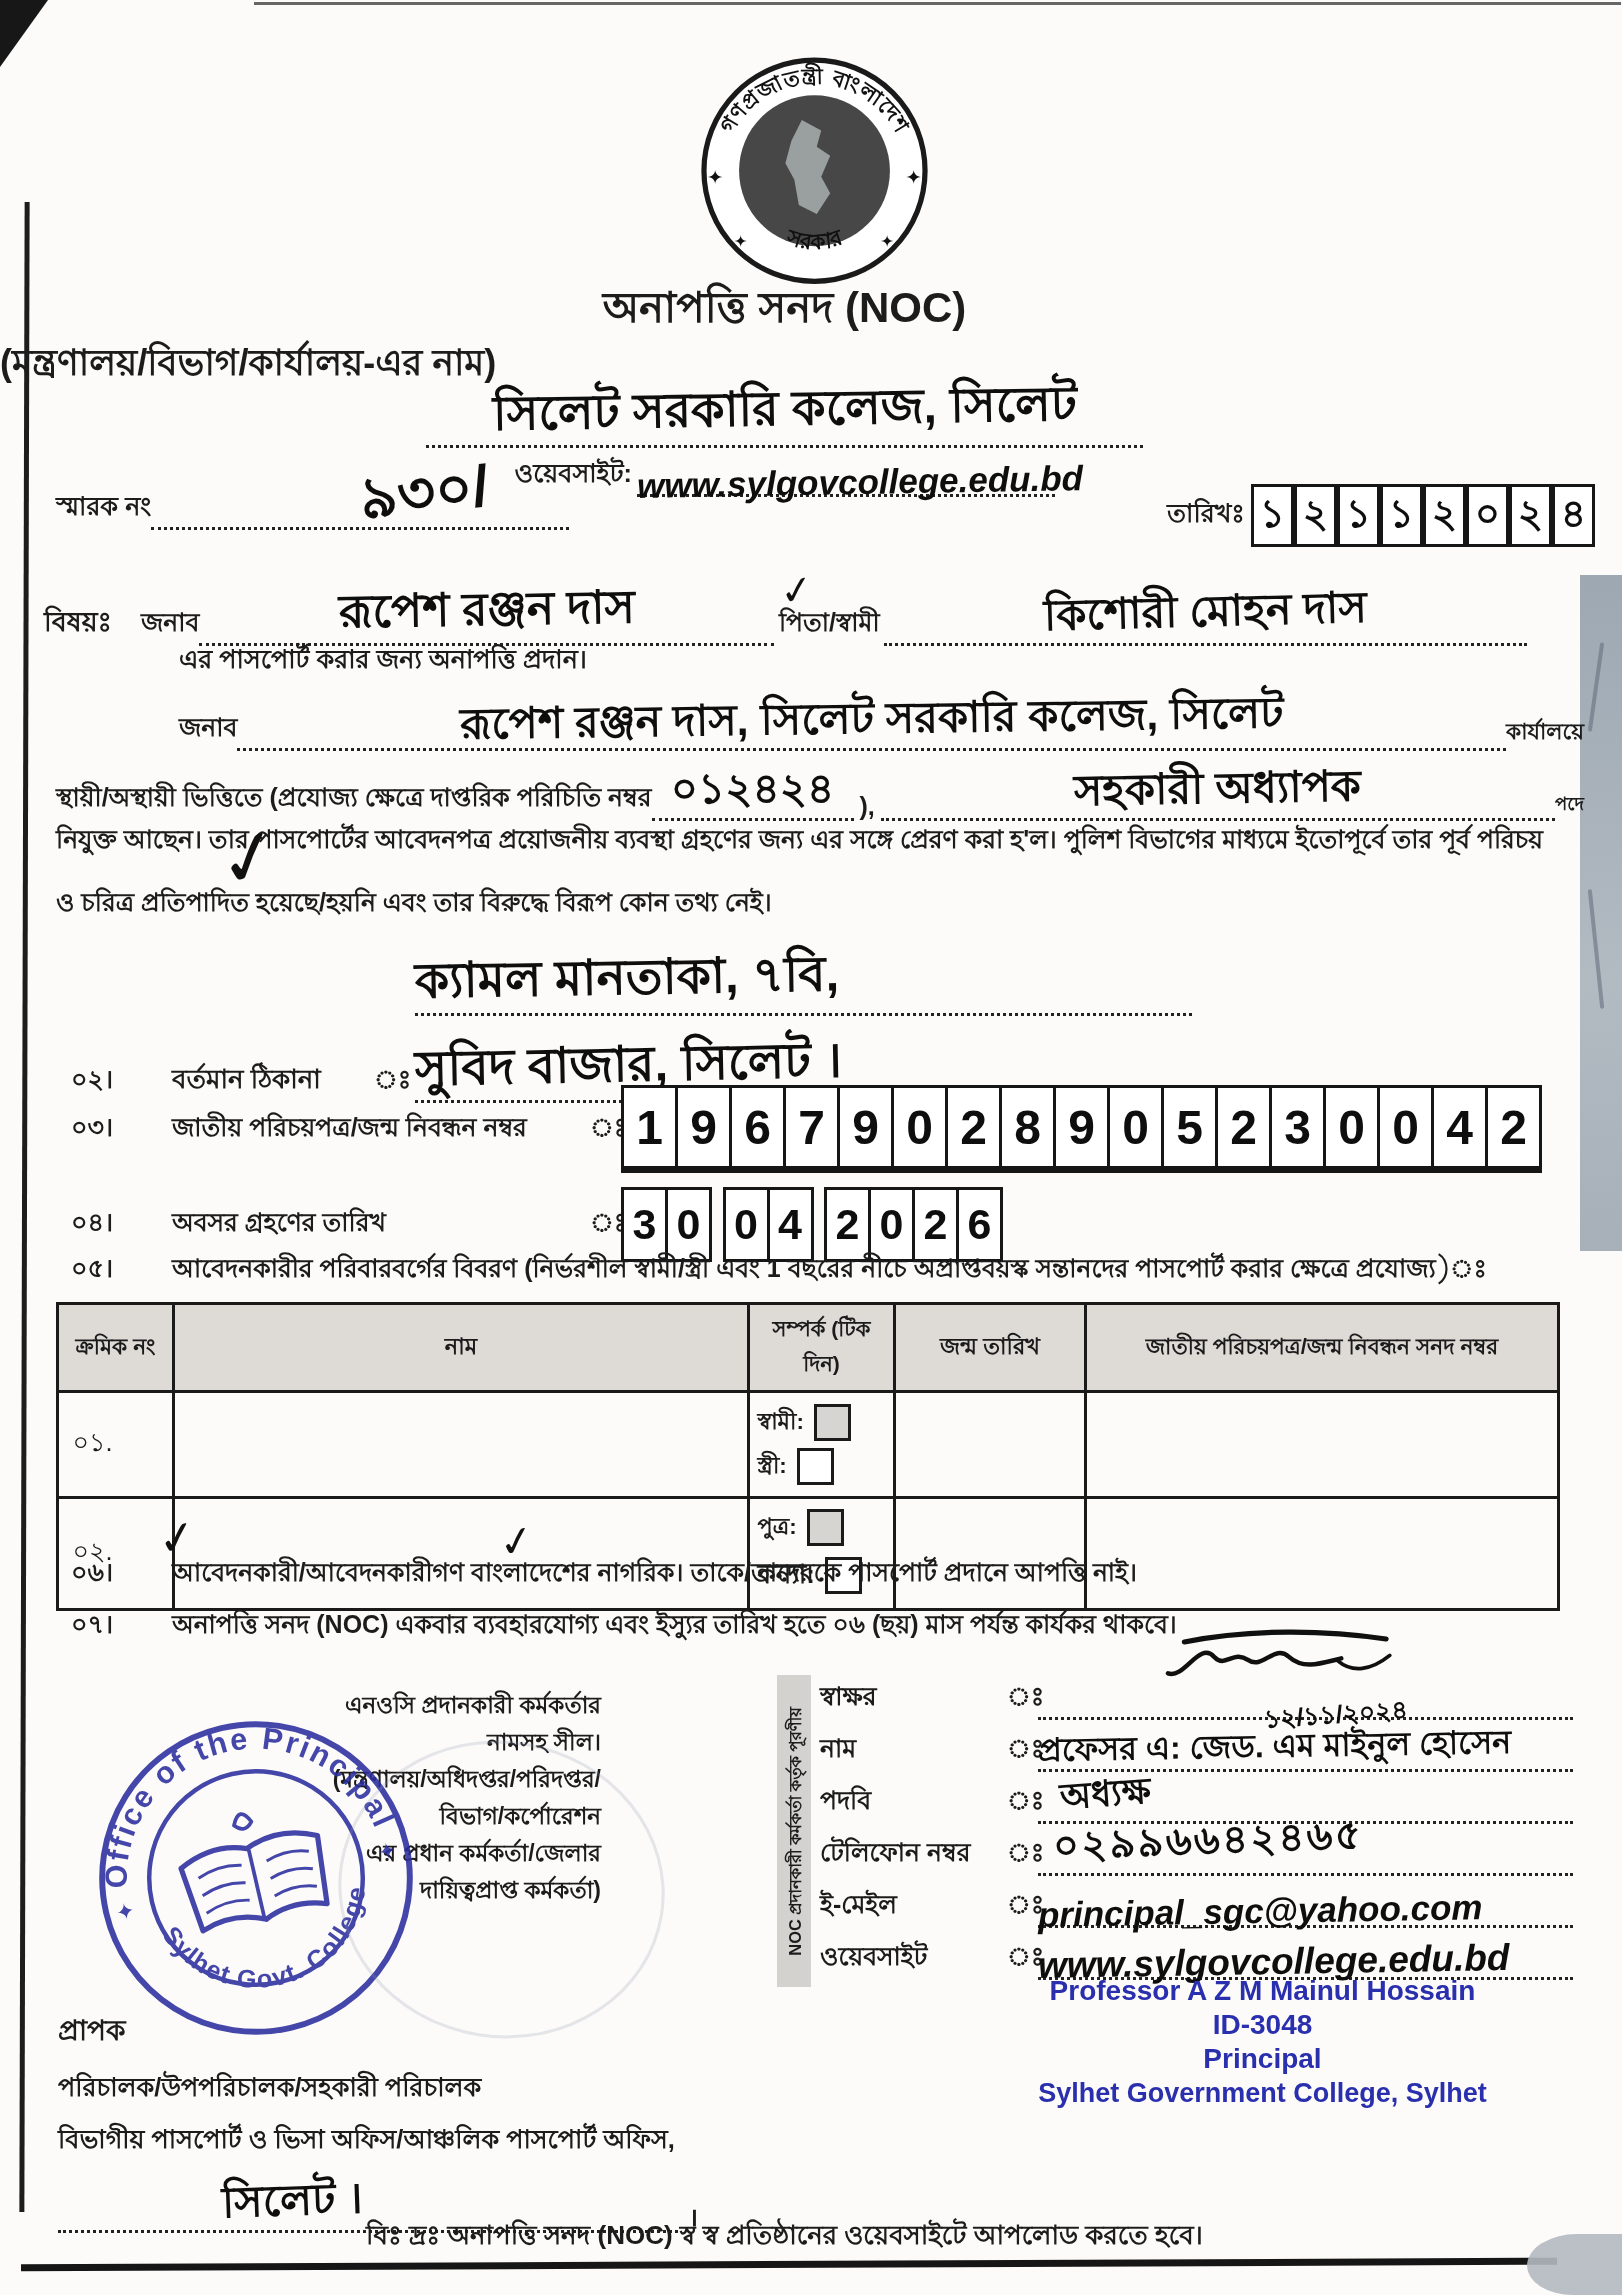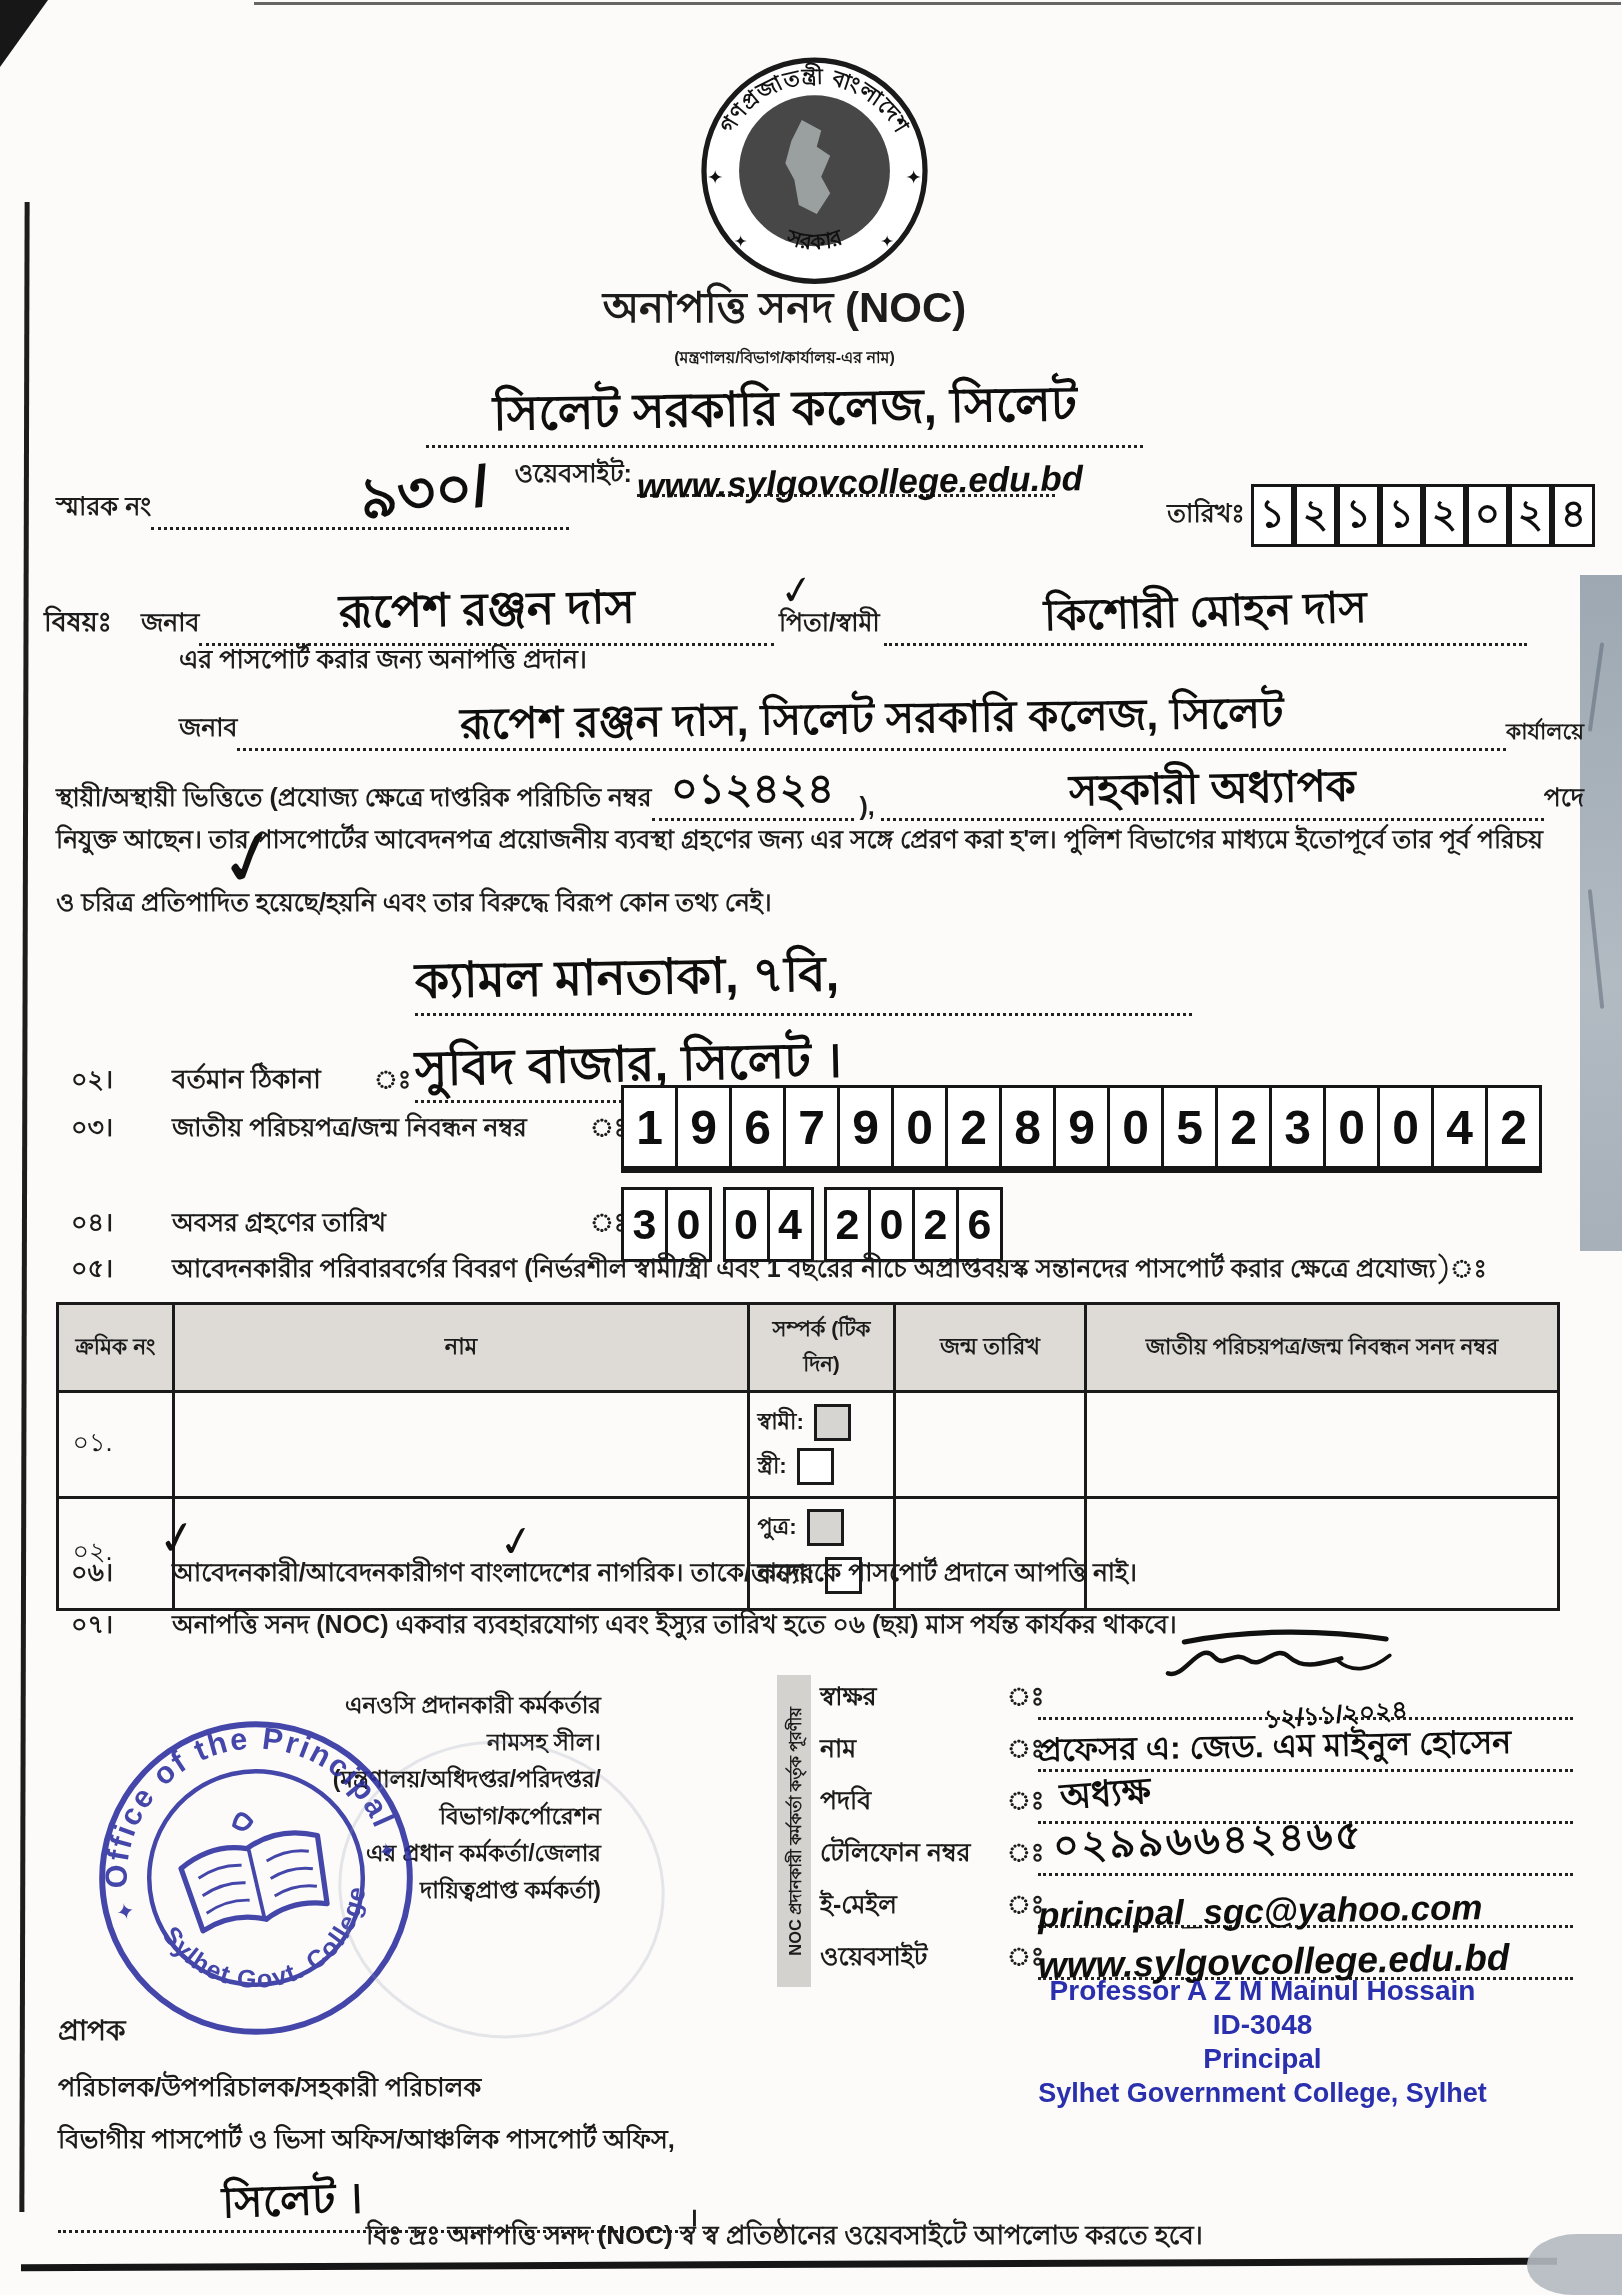--- a/index.html
+++ b/index.html
@@ -69,21 +69,21 @@
         <textPath href="#embBot" startOffset="50%" text-anchor="middle">সরকার</textPath>
       </text>
       <text x="16" y="178" font-size="26" fill="#111">✦</text>
       <text x="282" y="178" font-size="26" fill="#111">✦</text>
       <text x="52" y="262" font-size="22" fill="#111">✦</text>
       <text x="248" y="262" font-size="22" fill="#111">✦</text>
     </svg>
   </div>
 
   <div class="abs print" style="top:275px;left:0;right:54px;text-align:center;font-size:42px;font-weight:700;">অনাপত্তি সনদ (NOC)</div>
-  <div class="abs print" style="top:345px;left:0;right:54px;text-align:center;font-size:16px;font-weight:700;">(মন্ত্রণালয়/বিভাগ/কার্যালয়-এর নাম)</div>
+  <div class="abs print" style="top:335px;left:0;right:54px;text-align:left;font-size:36px;font-weight:700;">(মন্ত্রণালয়/বিভাগ/কার্যালয়-এর নাম)</div>
 
   <div class="abs center-row" style="top:372px;">
     <span class="dotline" style="width:717px;justify-content:center;">
       <span class="hw" style="font-size:48px;transform:rotate(-1deg);margin-bottom:-6px;">সিলেট সরকারি কলেজ, সিলেট</span>
     </span>
   </div>
 
   <div class="abs center-row" style="top:454px;text-align:center;">
     <span class="print" style="font-size:25.4px;margin-right:4.5px;">ওয়েবসাইট:</span>
     <span class="dotline" style="width:418px;">
@@ -151,21 +151,21 @@
 
   <div class="abs flex" style="left:56px;top:756px;width:1528px;">
     <span class="print" style="font-size:25px;white-space:nowrap;">স্থায়ী/অস্থায়ী ভিত্তিতে (প্রযোজ্য ক্ষেত্রে দাপ্তরিক পরিচিতি নম্বর</span>
     <span class="dotline" style="width:202px;justify-content:center;">
       <span class="hw" style="font-size:42px;margin-bottom:-9px;">০১২৪২৪</span>
     </span>
     <span class="print" style="font-size:25px;padding:0 6px;">),</span>
     <span class="dotline grow" style="justify-content:center;">
       <span class="hw" style="font-size:43px;margin-bottom:-9px;transform:rotate(-1deg);white-space:nowrap;">সহকারী অধ্যাপক</span>
     </span>
-    <span class="print" style="font-size:25px;">পদে</span>
+    <span class="print" style="font-size:18px;">পদে</span>
   </div>
 
   <div class="abs print" style="left:56px;top:820px;width:1517px;font-size:25px;">নিযুক্ত আছেন। তার পাসপোর্টের আবেদনপত্র প্রয়োজনীয় ব্যবস্থা গ্রহণের জন্য এর সঙ্গে প্রেরণ করা হ'ল। পুলিশ বিভাগের মাধ্যমে  ইতোপূর্বে তার পূর্ব পরিচয়</div>
   <div class="abs print" style="left:56px;top:883px;width:1517px;font-size:25px;">ও চরিত্র প্রতিপাদিত হয়েছে/হয়নি এবং তার বিরুদ্ধে বিরূপ কোন তথ্য নেই।</div>
   <span class="tick" style="left:218px;top:814px;font-size:75px;transform:rotate(-14deg);">✓</span>
 
   <div class="abs flex" style="left:71px;top:940px;">
     <span class="print" style="font-size:25.4px;width:101px;">০২।</span>
     <span class="print" style="font-size:26px;width:202px;">বর্তমান ঠিকানা</span>
     <span class="print" style="font-size:25.4px;width:41px;font-weight:700;">ঃ</span>

